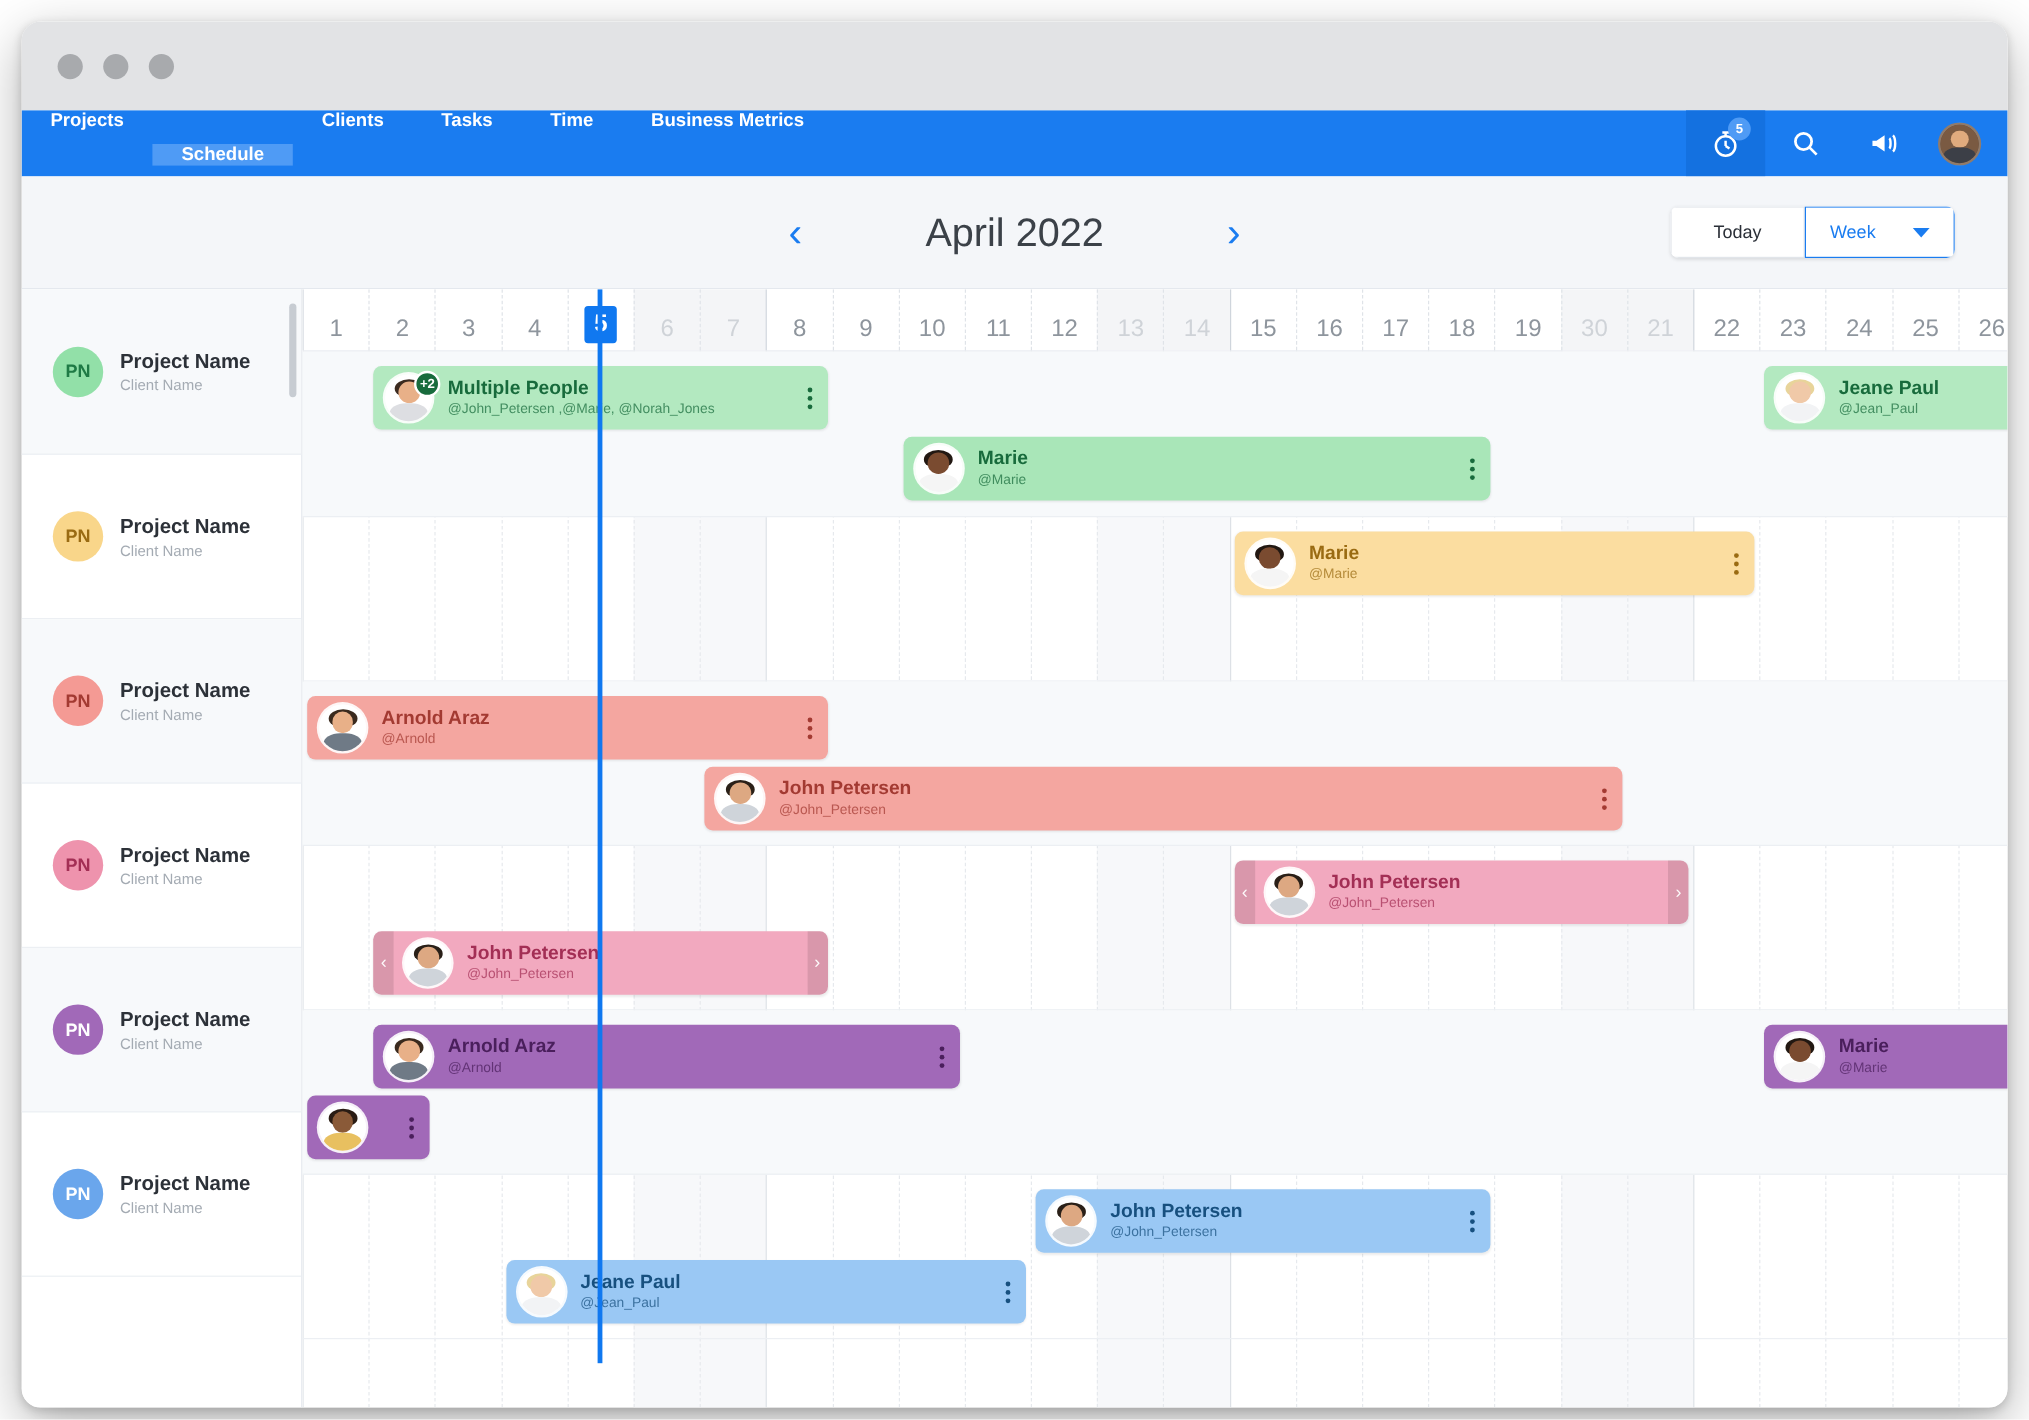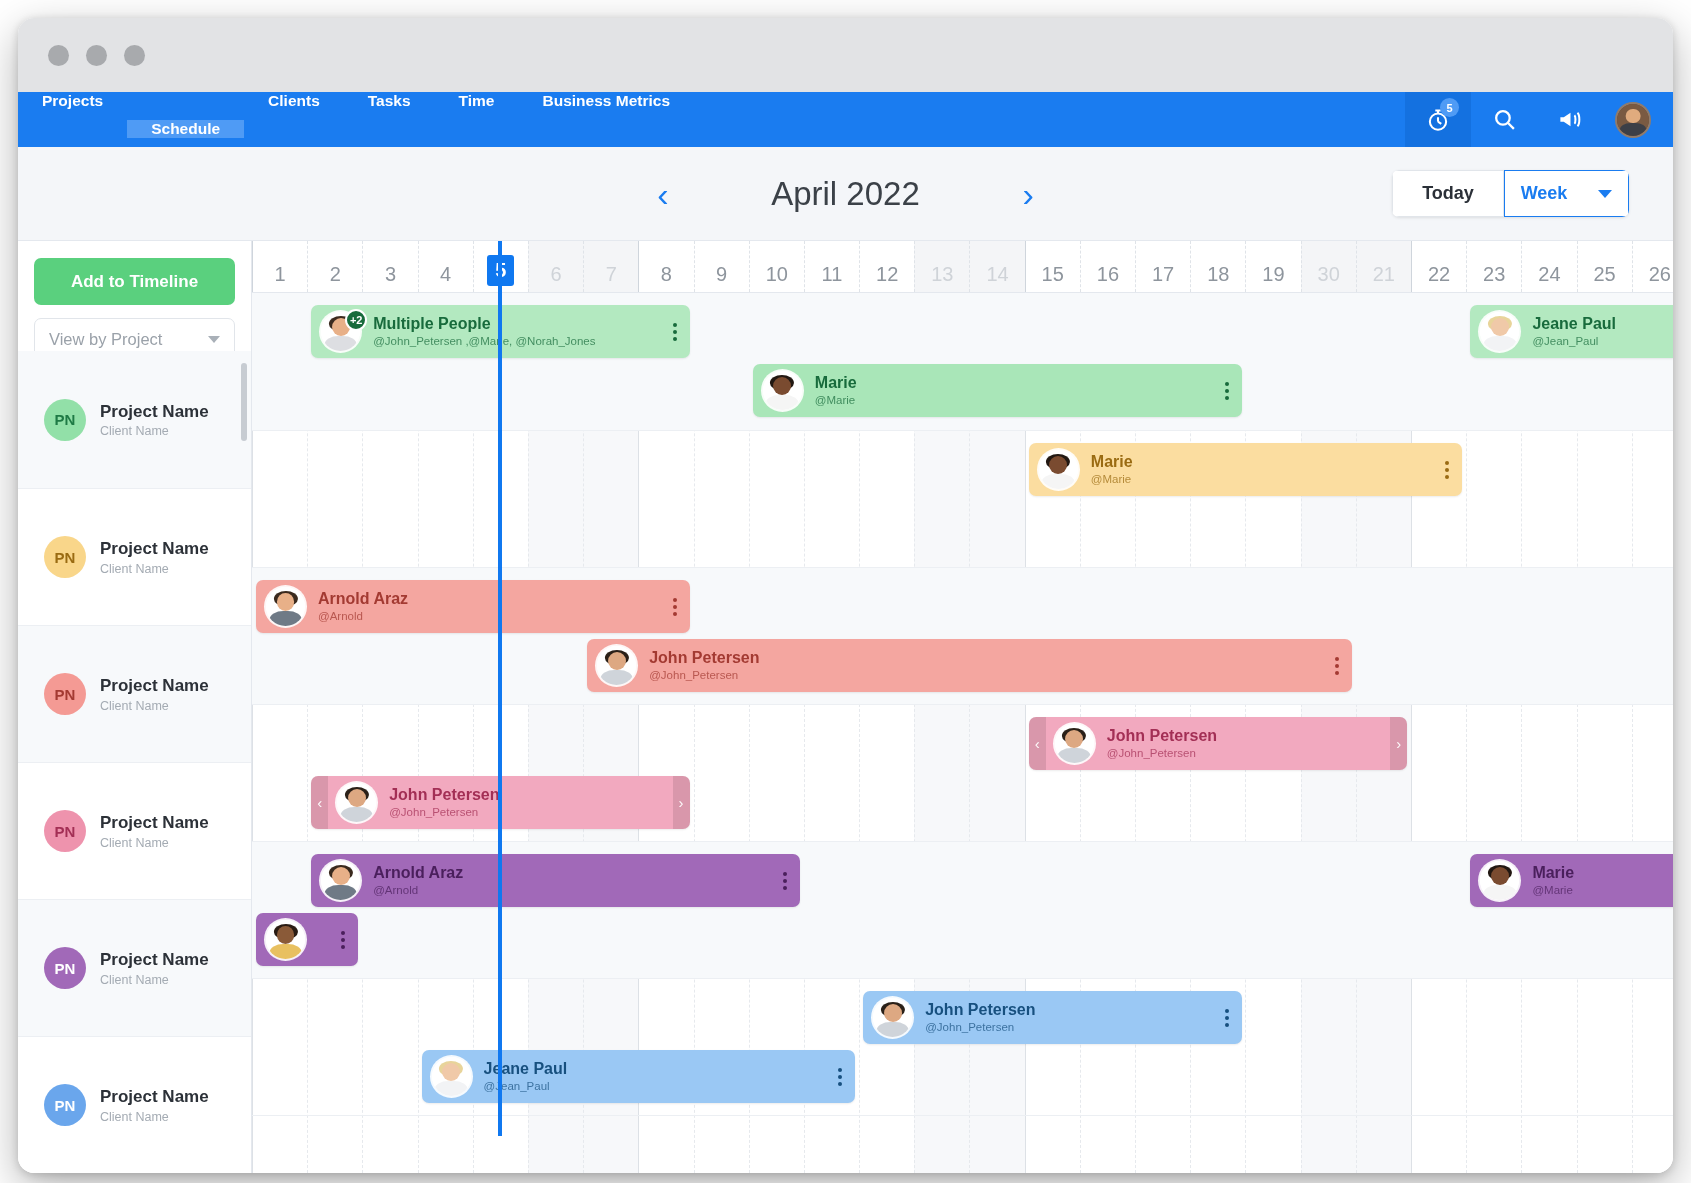--- a/index.html
+++ b/index.html
@@ -115,21 +115,21 @@
     position: absolute; right: 44px;
     display: flex;
     border-radius: 7px;
     overflow: hidden;
     box-shadow: 0 1px 3px rgba(0,0,0,0.10);
   }
   .tgbtn {
     padding: 12px 0;
     width: 112px;
     background: #ffffff;
-    font-size: 18px; font-weight: bold;
+    font-size: 15px; font-weight: normal;
     color: #2b3038;
     display: flex; align-items: center; justify-content: center;
     border: 1px solid #e1e5ea;
     cursor: pointer;
   }
   .tgbtn.sel {
     color: #1a7cf0;
     border: 1px solid #1a7cf0;
     gap: 31px;
     width: 125px;
@@ -384,27 +384,20 @@
         <div class="tgbtn sel">
           <span>Week</span>
           <span class="caret"></span>
         </div>
       </div>
     </div>
 
     <div class="body">
 
       <div class="leftcol">
-        <div class="leftctl">
-          <button class="addbtn">Add to Timeline</button>
-          <div class="viewsel">
-            <span>View by Project</span>
-            <span class="caret-g"></span>
-          </div>
-        </div>
         <div class="projlist" id="proj-list">
             <div class="projrow alt" style="height: 138px;">
               <div class="pavatar" style="background: rgb(146, 224, 168); color: rgb(31, 122, 69);">PN</div>
               <div>
                 <div class="pname">Project Name</div>
                 <div class="cname">Client Name</div>
               </div>
               <div class="scroll-thumb"></div>
             </div>
             <div class="projrow" style="height: 137px;">

